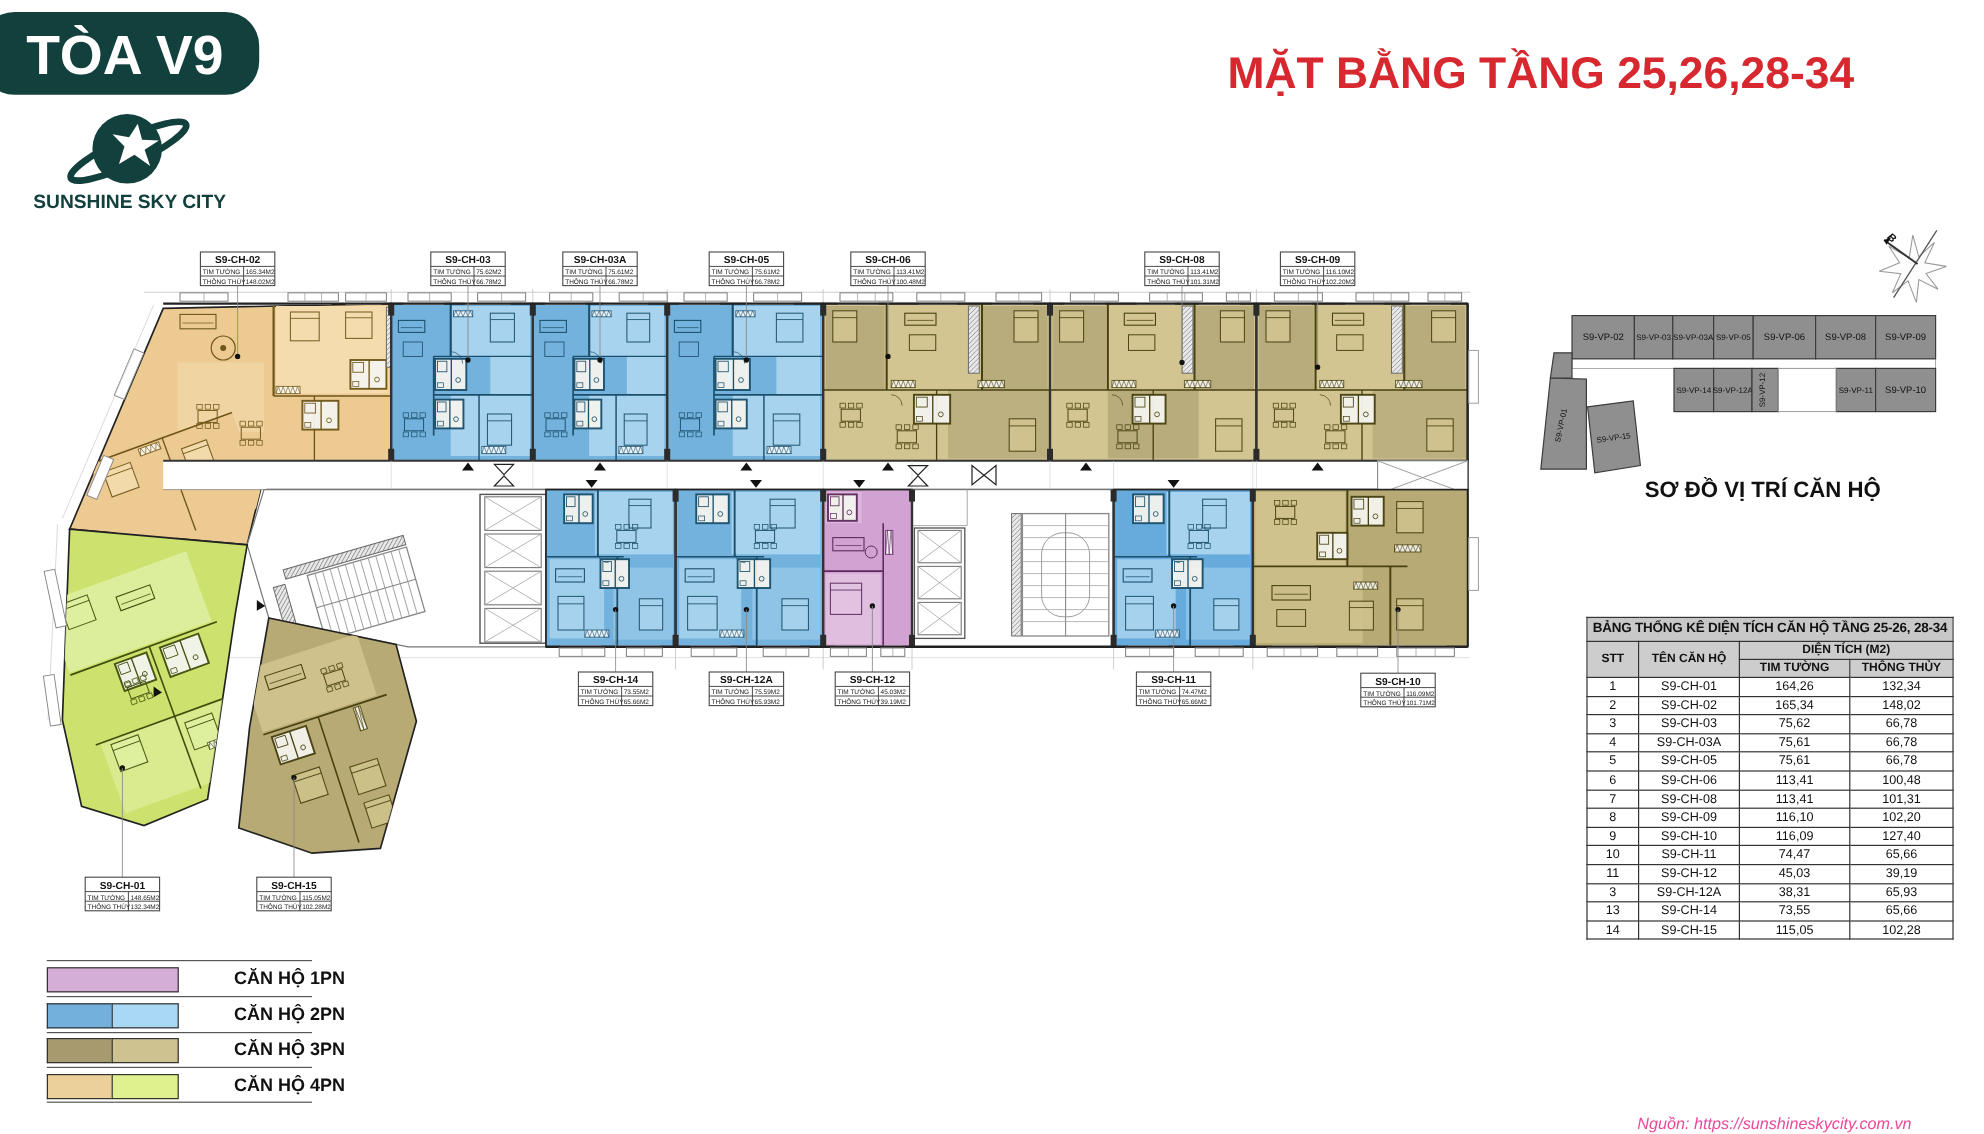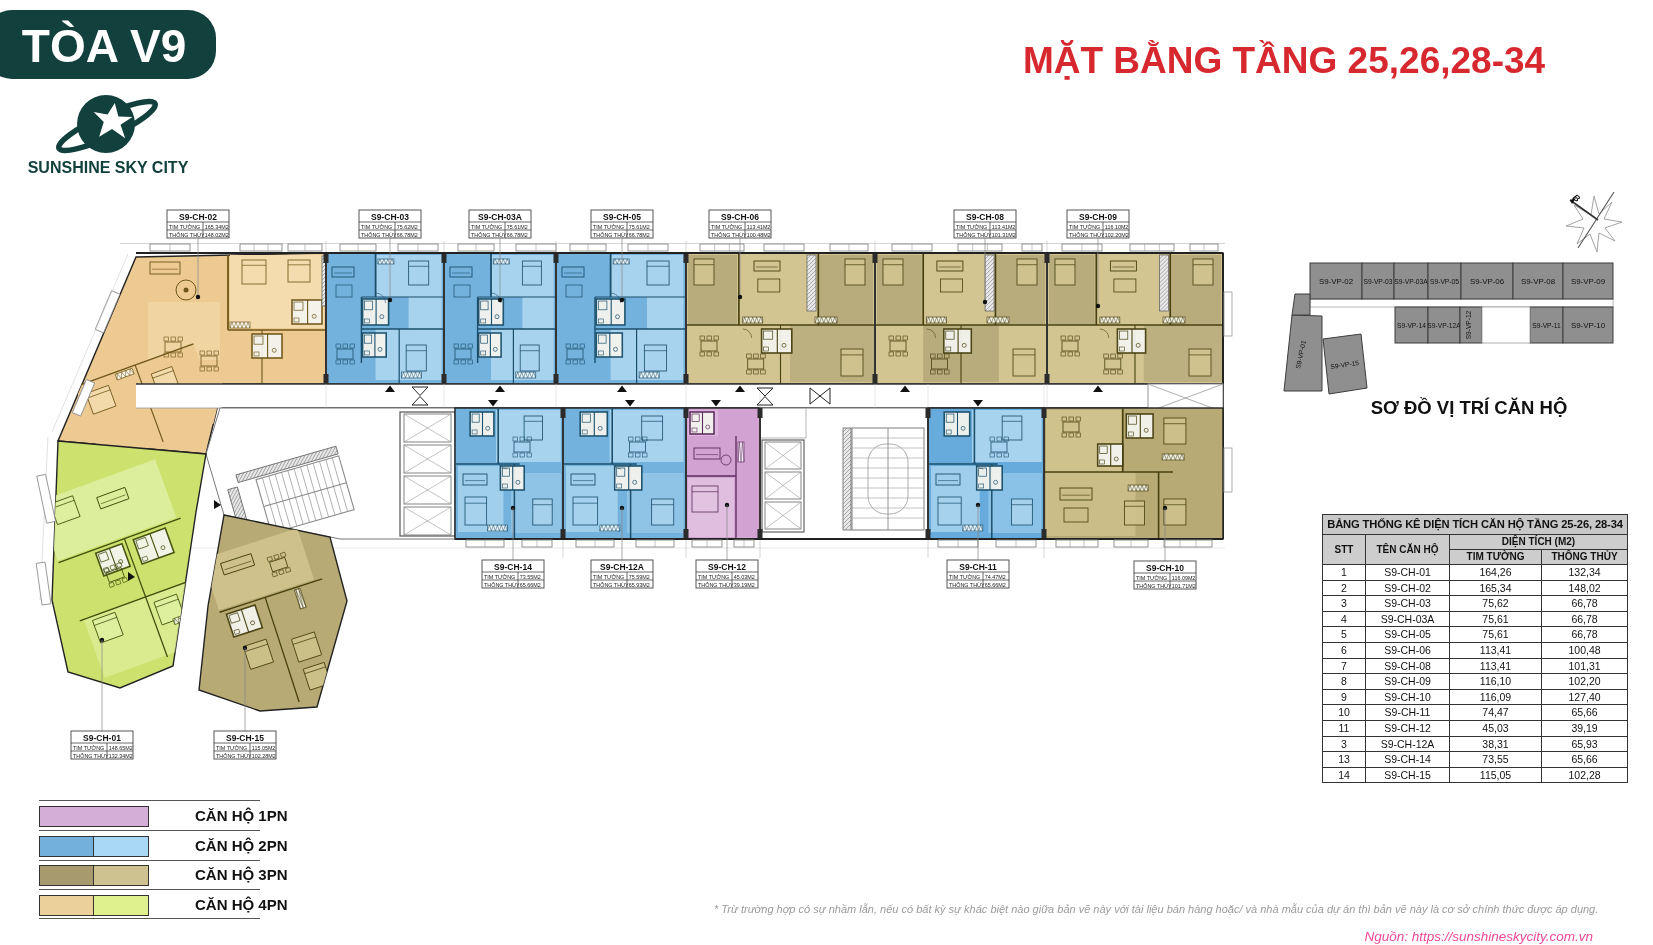--- a/index.html
+++ b/index.html
@@ -1525,14 +1525,13 @@
 <div style="position:absolute;left:93px;top:865px;width:54px;height:19px;background:#cec290;border:1px solid #333"></div>
 
 <div style="position:absolute;left:39px;top:895px;width:54px;height:19px;background:#ecd09a;border:1px solid #333;border-right:none"></div>
 <div style="position:absolute;left:93px;top:895px;width:54px;height:19px;background:#dff08e;border:1px solid #333"></div>
 
 <div class="leglabel" style="top:807px">CĂN HỘ 1PN</div>
 <div class="leglabel" style="top:837px">CĂN HỘ 2PN</div>
 <div class="leglabel" style="top:866px">CĂN HỘ 3PN</div>
 <div class="leglabel" style="top:896px">CĂN HỘ 4PN</div>
 
-<div class="fnote" style="left:714px;top:903px">* Trừ trường hợp có sự nhầm lẫn, nếu có bất kỳ sự khác biệt nào giữa bản vẽ này với tài liệu bán hàng hoặc/ và nhà mẫu của dự án thì bản vẽ này là cơ sở chính thức được áp dụng.</div>
 <div class="fnote" style="right:60px;top:929px;font-size:13.5px;color:#ec4899">Nguồn: https://sunshineskycity.com.vn</div>
 </div>
 </body></html>

